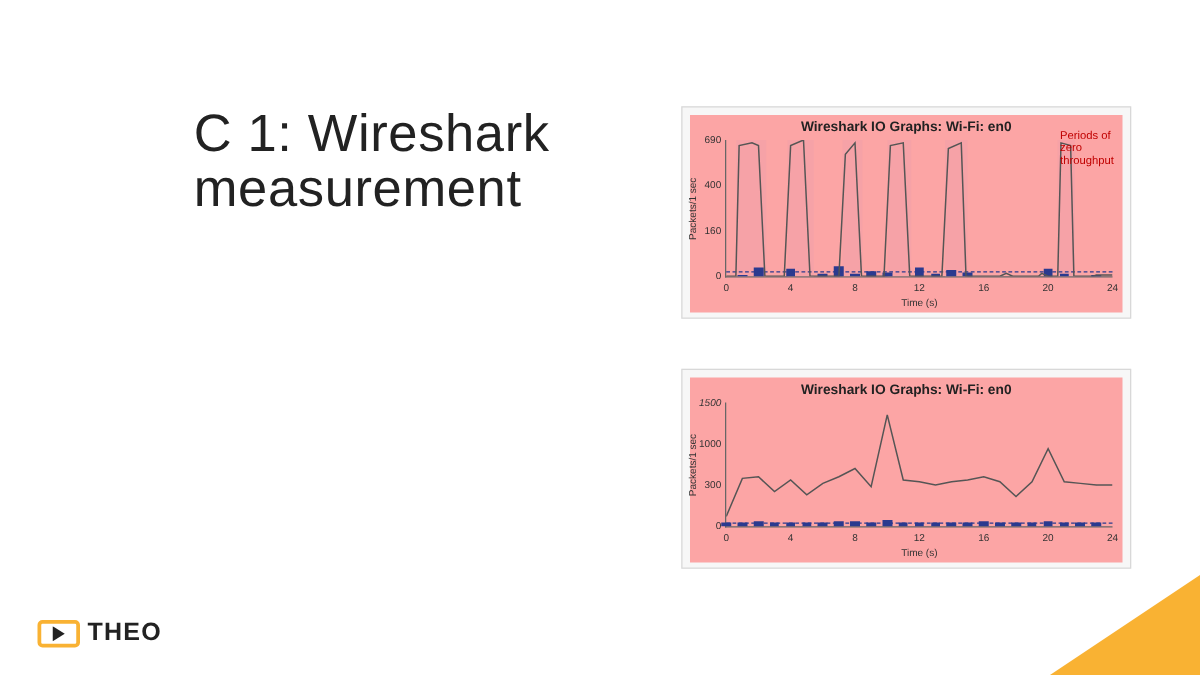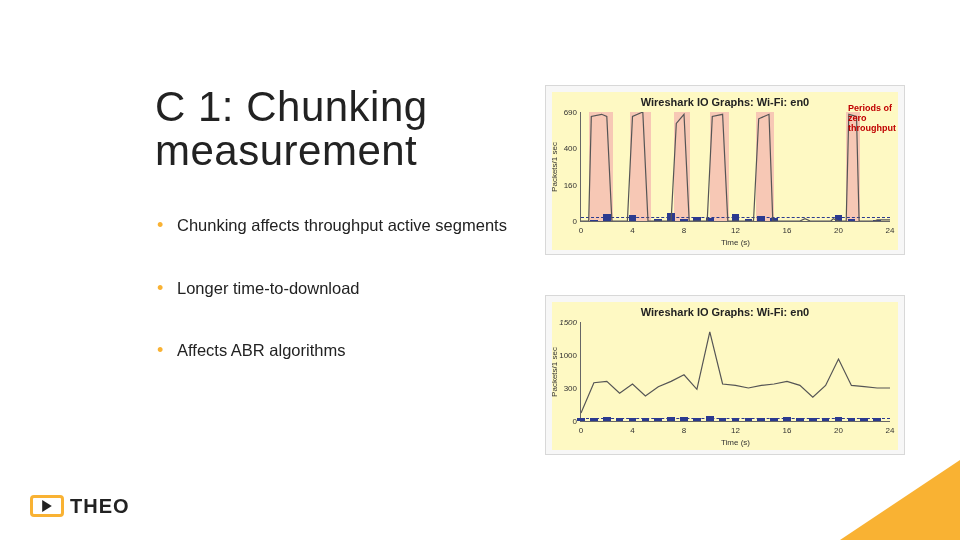--- a/index.html
+++ b/index.html
@@ -58,21 +58,21 @@
   }
   .chart {
     width:360px;
     border:1px solid #d8d8d8;
     background:#f7f7f7;
     position:relative;
     margin-bottom:40px;
   }
   .chart-inner {
     margin:6px;
-    background:#fef9c3;
+    background:#fca5a5;
     position:relative;
   }
   .chart-title {
     text-align:center;
     font-weight:700;
     font-size:11px;
     padding:4px 0 2px 0;
   }
   .plot {
     position:relative;
@@ -100,29 +100,29 @@
     position:absolute; left:50%; bottom:-26px;
     transform:translateX(-50%);
     font-size:8px; color:#333;margin-top:16px;
   }
   svg.series { position:absolute; left:0; top:0; width:100%; height:100%; }
   .annotation {
     position:absolute;
     font-size:9px;
     color:#c00000;
     line-height:1.1;
-    font-weight:700;
+    font-weight:400;
     margin-left:36px;
   }
 
   
   .logo {
     position:absolute;
     left:30px; bottom:22px;
-    display:flex; align-items:flex-start;
+    display:flex; align-items:flex-end;
     gap:6px;
   }
   .logo-mark {
     width:34px; height:22px;
     border:3px solid #F9B233;
     border-radius:4px;
     display:flex; align-items:center; justify-content:center;
   }
   .logo-mark svg { display:block; }
   .logo-text {
@@ -140,26 +140,21 @@
     border-right:120px solid #F9B233;
     border-top:80px solid transparent;
   }
 </style>
 </head>
 <body>
 
 <div class="slide">
 
   <div class="left-col">
-    <h1 class="title">C 1: Chunking measurement</h1>
-    <ul class="bullets">
-      <li>Chunking affects throughput active segments</li>
-      <li>Longer time-to-download</li>
-      <li>Affects ABR algorithms</li>
-    </ul>
+    <h1 class="title">C 1: Wireshark measurement</h1>
   </div>
 
   <div class="charts">
 
     <div class="chart" style="height:170px;">
       <div class="chart-inner" style="height:158px;">
         <div class="chart-title">Wireshark IO Graphs: Wi-Fi: en0</div>
         <div class="plot" id="plot0" style="height:110px;">
           <span class="ylabel">Packets/1 sec</span>
           <span class="xlabel">Time (s)</span>

